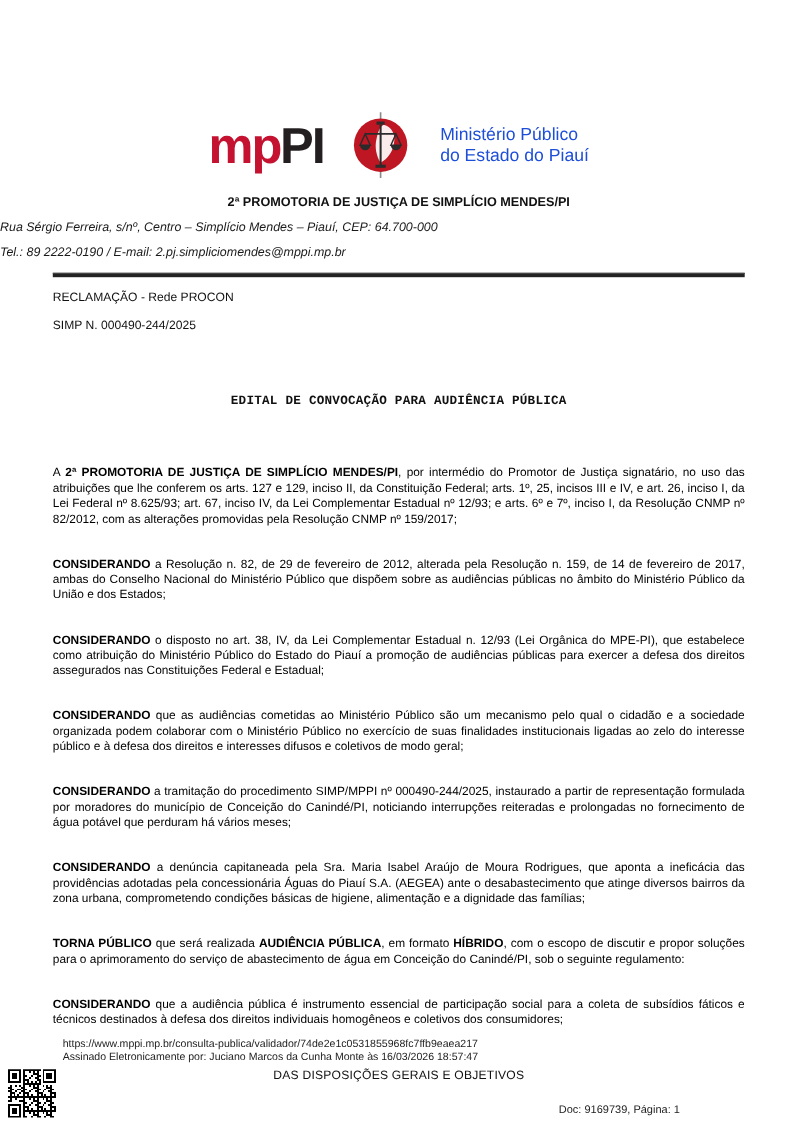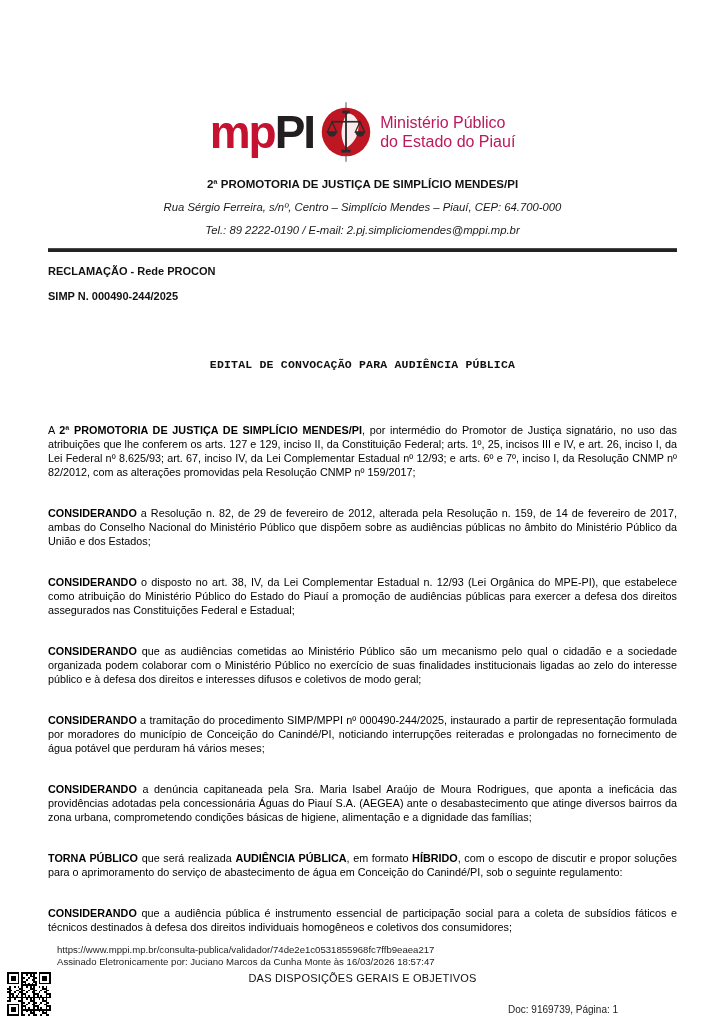--- a/index.html
+++ b/index.html
@@ -10,38 +10,38 @@
     font-family:"Liberation Sans", sans-serif;
     color:#111;
     overflow:hidden;
     margin:0 auto;
   }
   .content{padding:0 48px;}
 
   
   .logo-row{
     margin-top:102px;
-    display:flex;justify-content:center;align-items:center;gap:4px;
+    display:flex;justify-content:center;align-items:center;gap:24px;
     height:60px;
   }
   .wordmark{font-weight:bold;font-size:46px;letter-spacing:-2px;line-height:1;display:flex;align-items:center;}
   .wordmark .mp{color:#C41230;}
   .wordmark .pi{color:#231F20;}
   .seal{display:inline-block;width:56px;height:62px;}
   .org{
-    color:#be185d;font-size:16px;line-height:19px;text-align:left;
+    color:#1d4ed8;font-size:16px;line-height:19px;text-align:left;
     padding-left:2px;
   }
   .office{margin-top:16px;text-align:center;font-weight:bold;font-size:11.5px;}
-  .addr{margin-top:11px;text-align:center;font-style:italic;font-size:11.3px;color:#1a1a1a;}
+  .addr{margin-top:11px;font-style:italic;font-size:11.3px;color:#1a1a1a;}
   .rule{margin:12px 48px 0 48px;height:3px;background:#232323;border-top:1px solid #4a4a4a;}
 
   
   .caseblock{margin-top:10px;}
-  .caseline{font-weight:bold;font-size:11px;margin-top:13px;}
+  .caseline{font-weight:normal;font-size:11px;margin-top:13px;}
 
   
   .doc-title{
     margin:56px 0 0 0;text-align:center;
     font-size:11.5px;font-weight:bold;letter-spacing:.2px;font-family:Liberation Mono, monospace;
   }
 
   
   .body{margin-top:52px;}
   .para{

